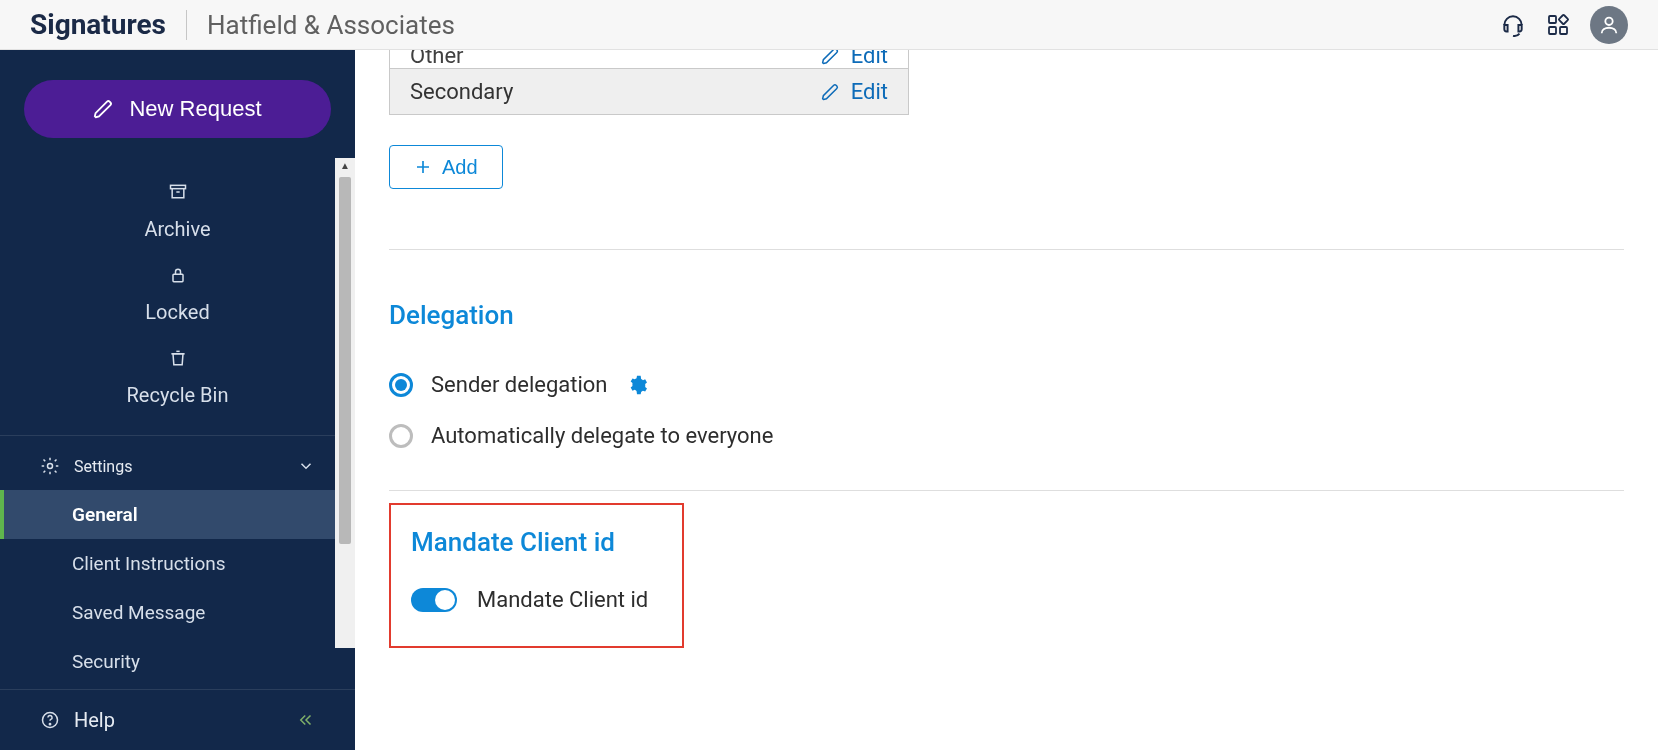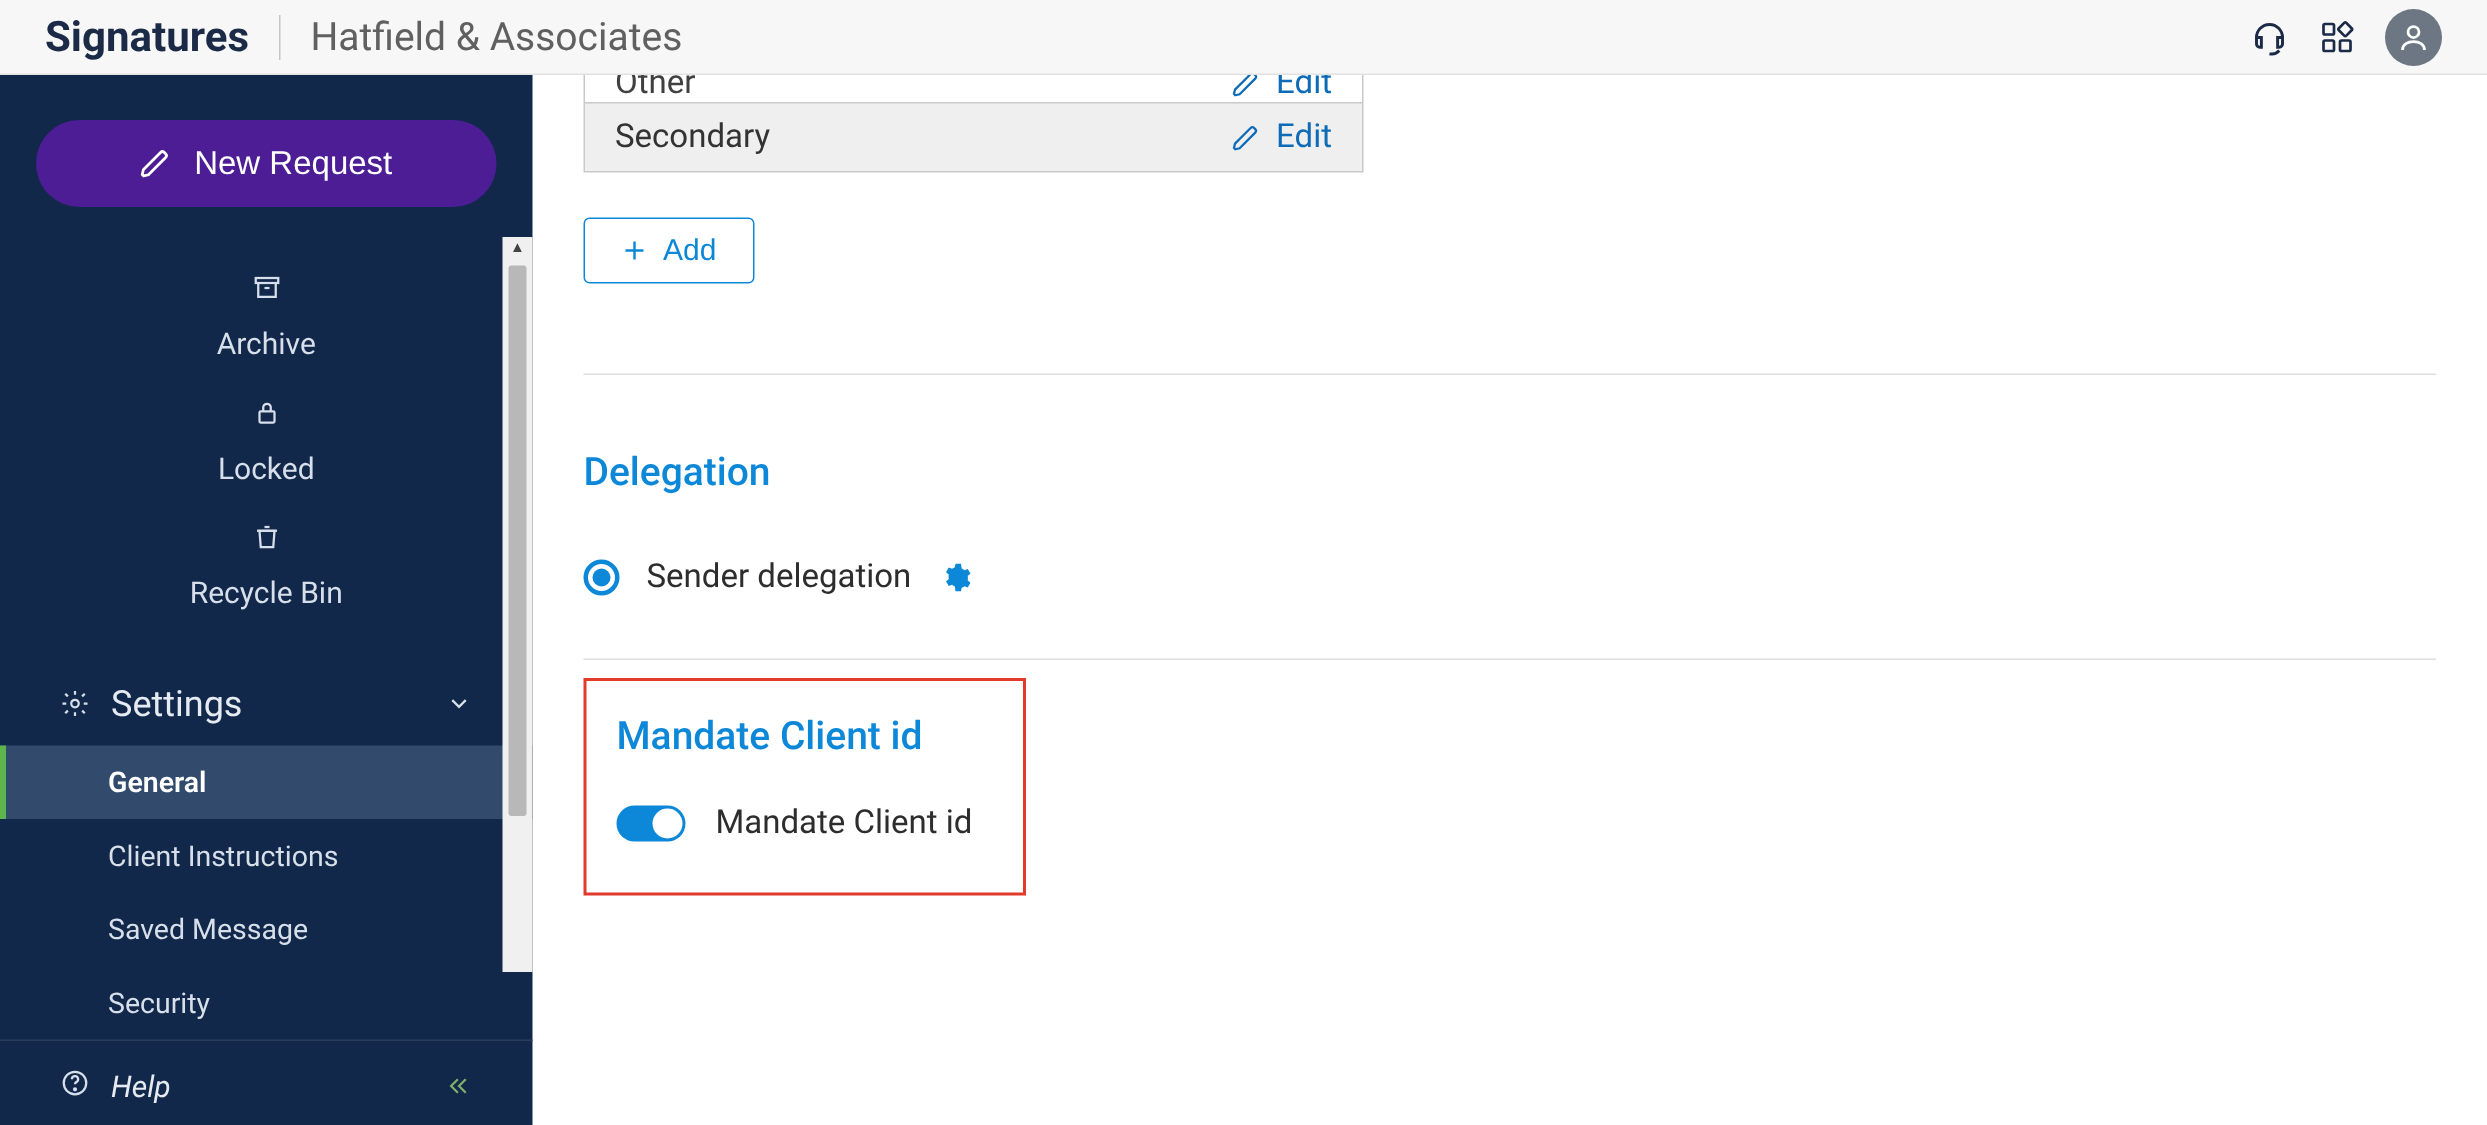--- a/index.html
+++ b/index.html
@@ -113,21 +113,21 @@
     height: 1px;
     background: #2a3e5c;
     margin: 6px 0;
   }
 
   .settings-header {
     display: flex;
     align-items: center;
     justify-content: space-between;
     padding: 14px 40px;
-    font-size: 24px;
+    font-size: 16px;
     cursor: pointer;
   }
   .settings-header .left { display:flex; align-items:center; gap: 14px; }
 
   .sub-item {
     padding: 13px 20px 13px 72px;
     font-size: 19px;
     color: #d7dfea;
     cursor: pointer;
   }
@@ -148,21 +148,21 @@
   .help-row {
     border-top: 1px solid #2a3e5c;
     display: flex;
     align-items: center;
     justify-content: space-between;
     padding: 18px 40px;
     font-size: 20px;
     cursor: pointer;
     margin-top: auto;
   }
-  .help-left { display:flex; gap:14px;font-style:italic; }
+  .help-left { display:flex; align-items:center; gap:14px; }
 
   
   .sb-scroll {
     position: absolute;
     right: 0;
     top: 108px;
     width: 20px;
     height: 490px;
     background: #f0f0f0;
     display:flex;
@@ -469,20 +469,24 @@
     <div class="radio-row">
       <span class="radio checked"></span>
       <span>Sender delegation</span>
       <span class="gear-blue">
         <svg width="22" height="22" viewBox="0 0 24 24" fill="#0d88d8">
             <path d="M12 8a4 4 0 1 0 0 8 4 4 0 0 0 0-8zm9 4a7.9 7.9 0 0 0-.1-1.2l2-1.6-2-3.4-2.4.9a7.6 7.6 0 0 0-2-1.2L16 2h-4l-.5 2.5a7.6 7.6 0 0 0-2 1.2l-2.4-.9-2 3.4 2 1.6A7.9 7.9 0 0 0 7 12c0 .4 0 .8.1 1.2l-2 1.6 2 3.4 2.4-.9c.6.5 1.3.9 2 1.2L12 22h4l.5-2.5c.7-.3 1.4-.7 2-1.2l2.4.9 2-3.4-2-1.6c.1-.4.1-.8.1-1.2z"></path>
           </svg>
       </span>
     </div>
 
+    <div class="radio-row">
+      <span class="radio unchecked"></span>
+      <span>Automatically delegate to everyone</span>
+    </div>
 
     <div class="section-divider2"></div>
 
     <div class="highlight-box">
       <div class="section-title" style="margin-top:0; margin-bottom:0;">Mandate Client id</div>
       <div class="toggle-row">
         <span class="toggle">
             <span class="knob"></span>
           </span>
         <span>Mandate Client id</span>

